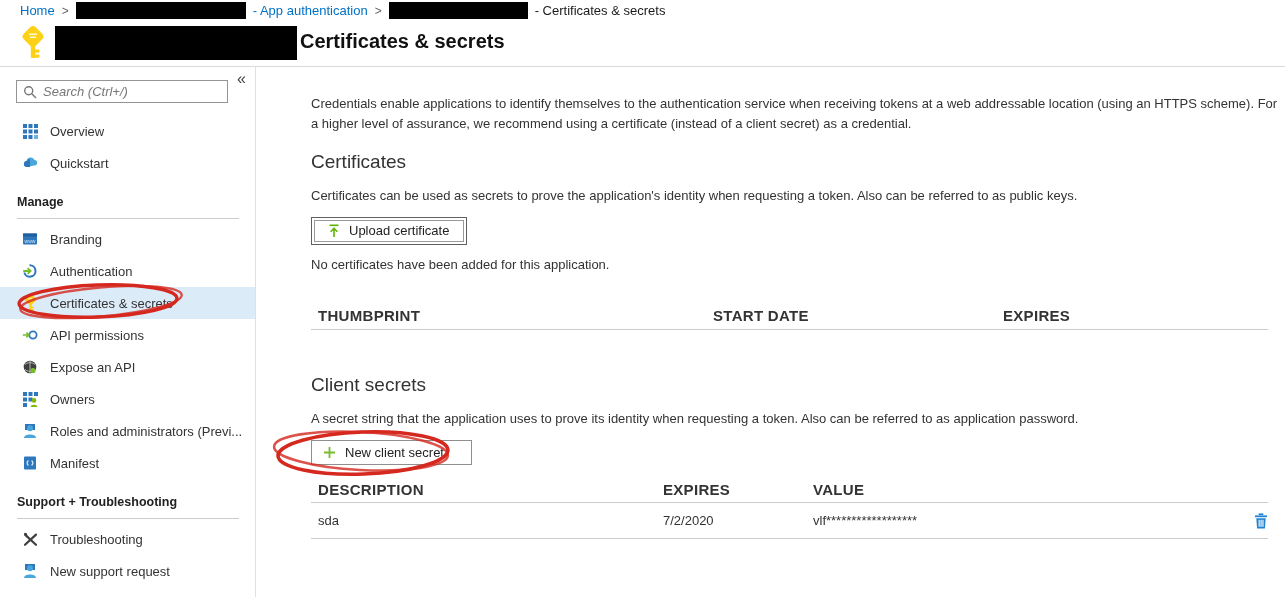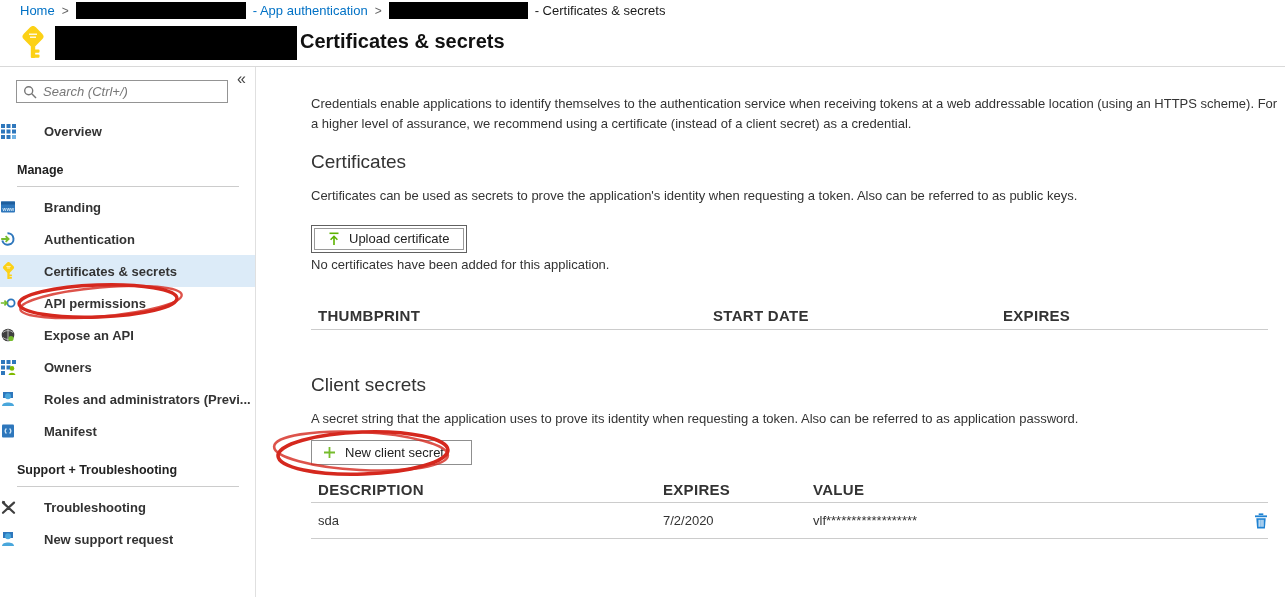--- a/index.html
+++ b/index.html
@@ -27,35 +27,35 @@
   
   .sidebar { position:absolute; top:67px; left:0; width:256px; bottom:0;
     background:#fff; border-right:1px solid #e0e0e0; }
   .collapse { position:absolute; top:3px; right:9px; font-size:16px; color:#444; cursor:pointer; }
   .searchbox { position:absolute; top:13px; left:16px; width:212px; height:23px;
     border:1px solid #949494; background:#fff; display:flex; align-items:center; padding:0 6px; gap:6px; }
   .searchbox input { border:none; outline:none; flex:1; font-size:13px; min-width:0;
     font-family:inherit; color:#333; background:transparent; }
   .searchbox input::placeholder { font-style:italic; color:#777; }
   .nav { position:absolute; top:48px; left:0; right:0; }
-  .nav-item { height:32px; display:flex; align-items:center; gap:28px; cursor:pointer;font-weight:bold; }
+  .nav-item { height:32px; display:flex; align-items:center; padding-left:22px; gap:12px; cursor:pointer; }
   .nav-item .icon { width:16px; height:16px; flex:none; display:flex; align-items:center; justify-content:center; }
   .nav-item .lbl { white-space:nowrap; overflow:hidden; }
   .nav-item.selected { background:#dcebf8; }
   .section-title { padding:16px 0 5px 17px; font-weight:700; font-size:12.5px; color:#222; }
   .section-divider { margin:4px 16px 4px 17px; border-bottom:1px solid #ccc; }
   
   .main { position:absolute; left:283px; top:67px; right:0; bottom:0; background:#fff;margin-left:28px; }
   .intro { position:absolute; top:27px; left:0; width:968px; line-height:1.55; color:#333; }
   .sec-heading { position:absolute; left:0; font-size:19px; font-weight:400; color:#333; }
   .h-cert { top:84px; } .h-secret { top:307px; }
   .desc { position:absolute; left:0; color:#333; white-space:nowrap; }
   .d-cert { top:121px; } .d-secret { top:344px; }
   .empty-msg { position:absolute; top:190px; left:0; color:#333; }
-  .upload-btn { position:absolute; top:158px; left:0; background:#fff;
+  .upload-btn { position:absolute; top:150px; left:0; background:#fff;
     border:1px solid #606060; padding:2px; cursor:pointer; }
   .upload-btn .btn-inner { border:1px solid #9a9a9a; display:flex; align-items:center;
     gap:8px; padding:2px 14px 3px 12px; font-size:13px; color:#222; font-family:inherit; }
   .new-btn { position:absolute; top:373px; left:0; width:161px; height:25px; background:#fff;
     border:1px solid #8f8f8f; display:flex; align-items:center; gap:9px; padding-left:11px;
     font-size:13px; color:#222; cursor:pointer; font-family:inherit; }
   .table-head { position:absolute; left:0; right:17px; display:grid; padding:4px 0 0 7px;
     font-size:15px; font-weight:700; letter-spacing:.3px; color:#333; border-bottom:1px solid #ccc; }
   .cert-head { top:236px; height:27px; grid-template-columns:395px 290px 1fr; }
   .secret-head { top:410px; height:26px; grid-template-columns:345px 150px 1fr 36px; }
@@ -125,20 +125,29 @@
               <rect x="5.5" y="5.5" width="4" height="4"></rect>
               <rect x="11" y="5.5" width="4" height="4"></rect>
               <rect y="11" width="4" height="4"></rect>
               <rect x="5.5" y="11" width="4" height="4"></rect>
             </g>
             <rect x="11" y="11" width="4" height="4" fill="#6fb1e3"></rect>
           </svg>
       </span>
       <span class="lbl">Overview</span>
     </div>
+    <div class="nav-item">
+      <span class="icon">
+        <svg width="16" height="16" viewBox="0 0 16 16">
+            <path d="M4.2 12 a3.1 3.1 0 0 1 .4-6.1 4.2 4.2 0 0 1 8-.9 2.8 2.8 0 0 1-.5 5.6 z" fill="#49a7dc"></path>
+            <path d="M4.2 12 a3.1 3.1 0 0 1 .4-6.1 4.2 4.2 0 0 1 3.4-1.9 L8 12z" fill="#2e77bc"></path>
+          </svg>
+      </span>
+      <span class="lbl">Quickstart</span>
+    </div>
 
     <div class="section-title">Manage</div>
     <div class="section-divider"></div>
 
     <div class="nav-item">
       <span class="icon">
         <svg width="16" height="16" viewBox="0 0 16 16">
             <rect x="1" y="2.5" width="14" height="11" rx="1" fill="#2e77bc"></rect>
             <rect x="1" y="2.5" width="14" height="3" fill="#1e5f9e"></rect>
             <text x="2.6" y="11.6" font-size="5" fill="#cfe6f7" font-family="inherit">www</text>

